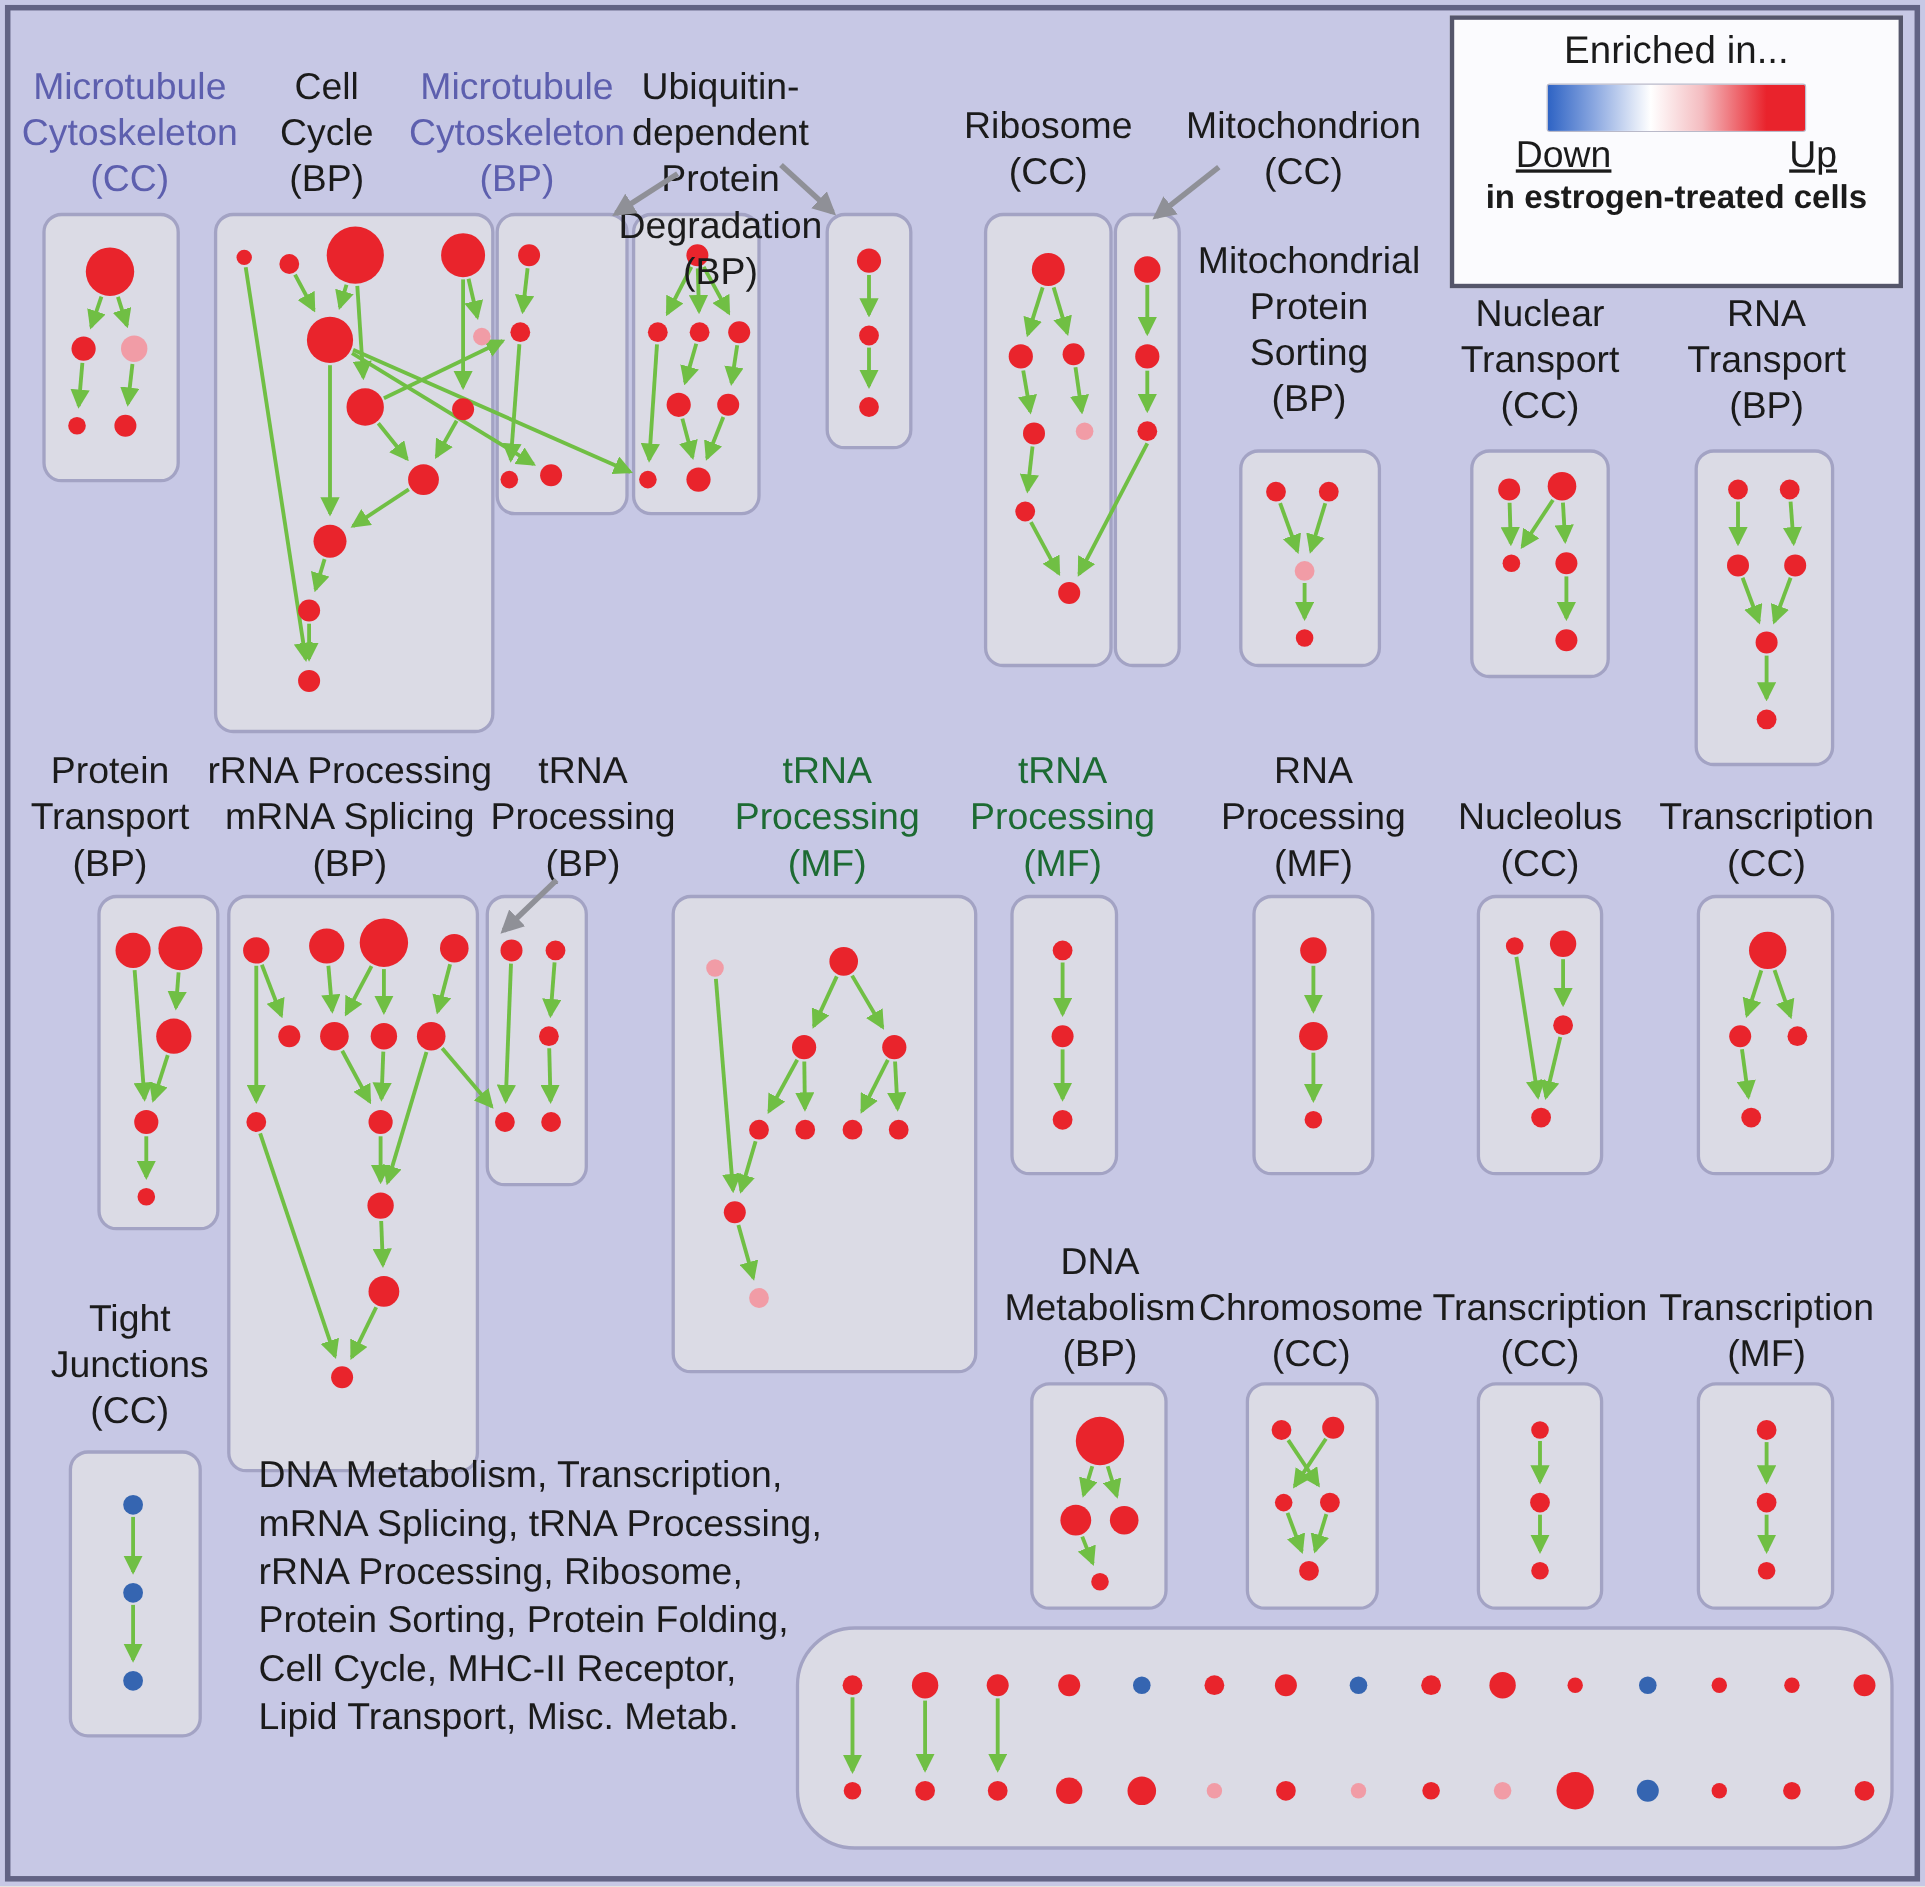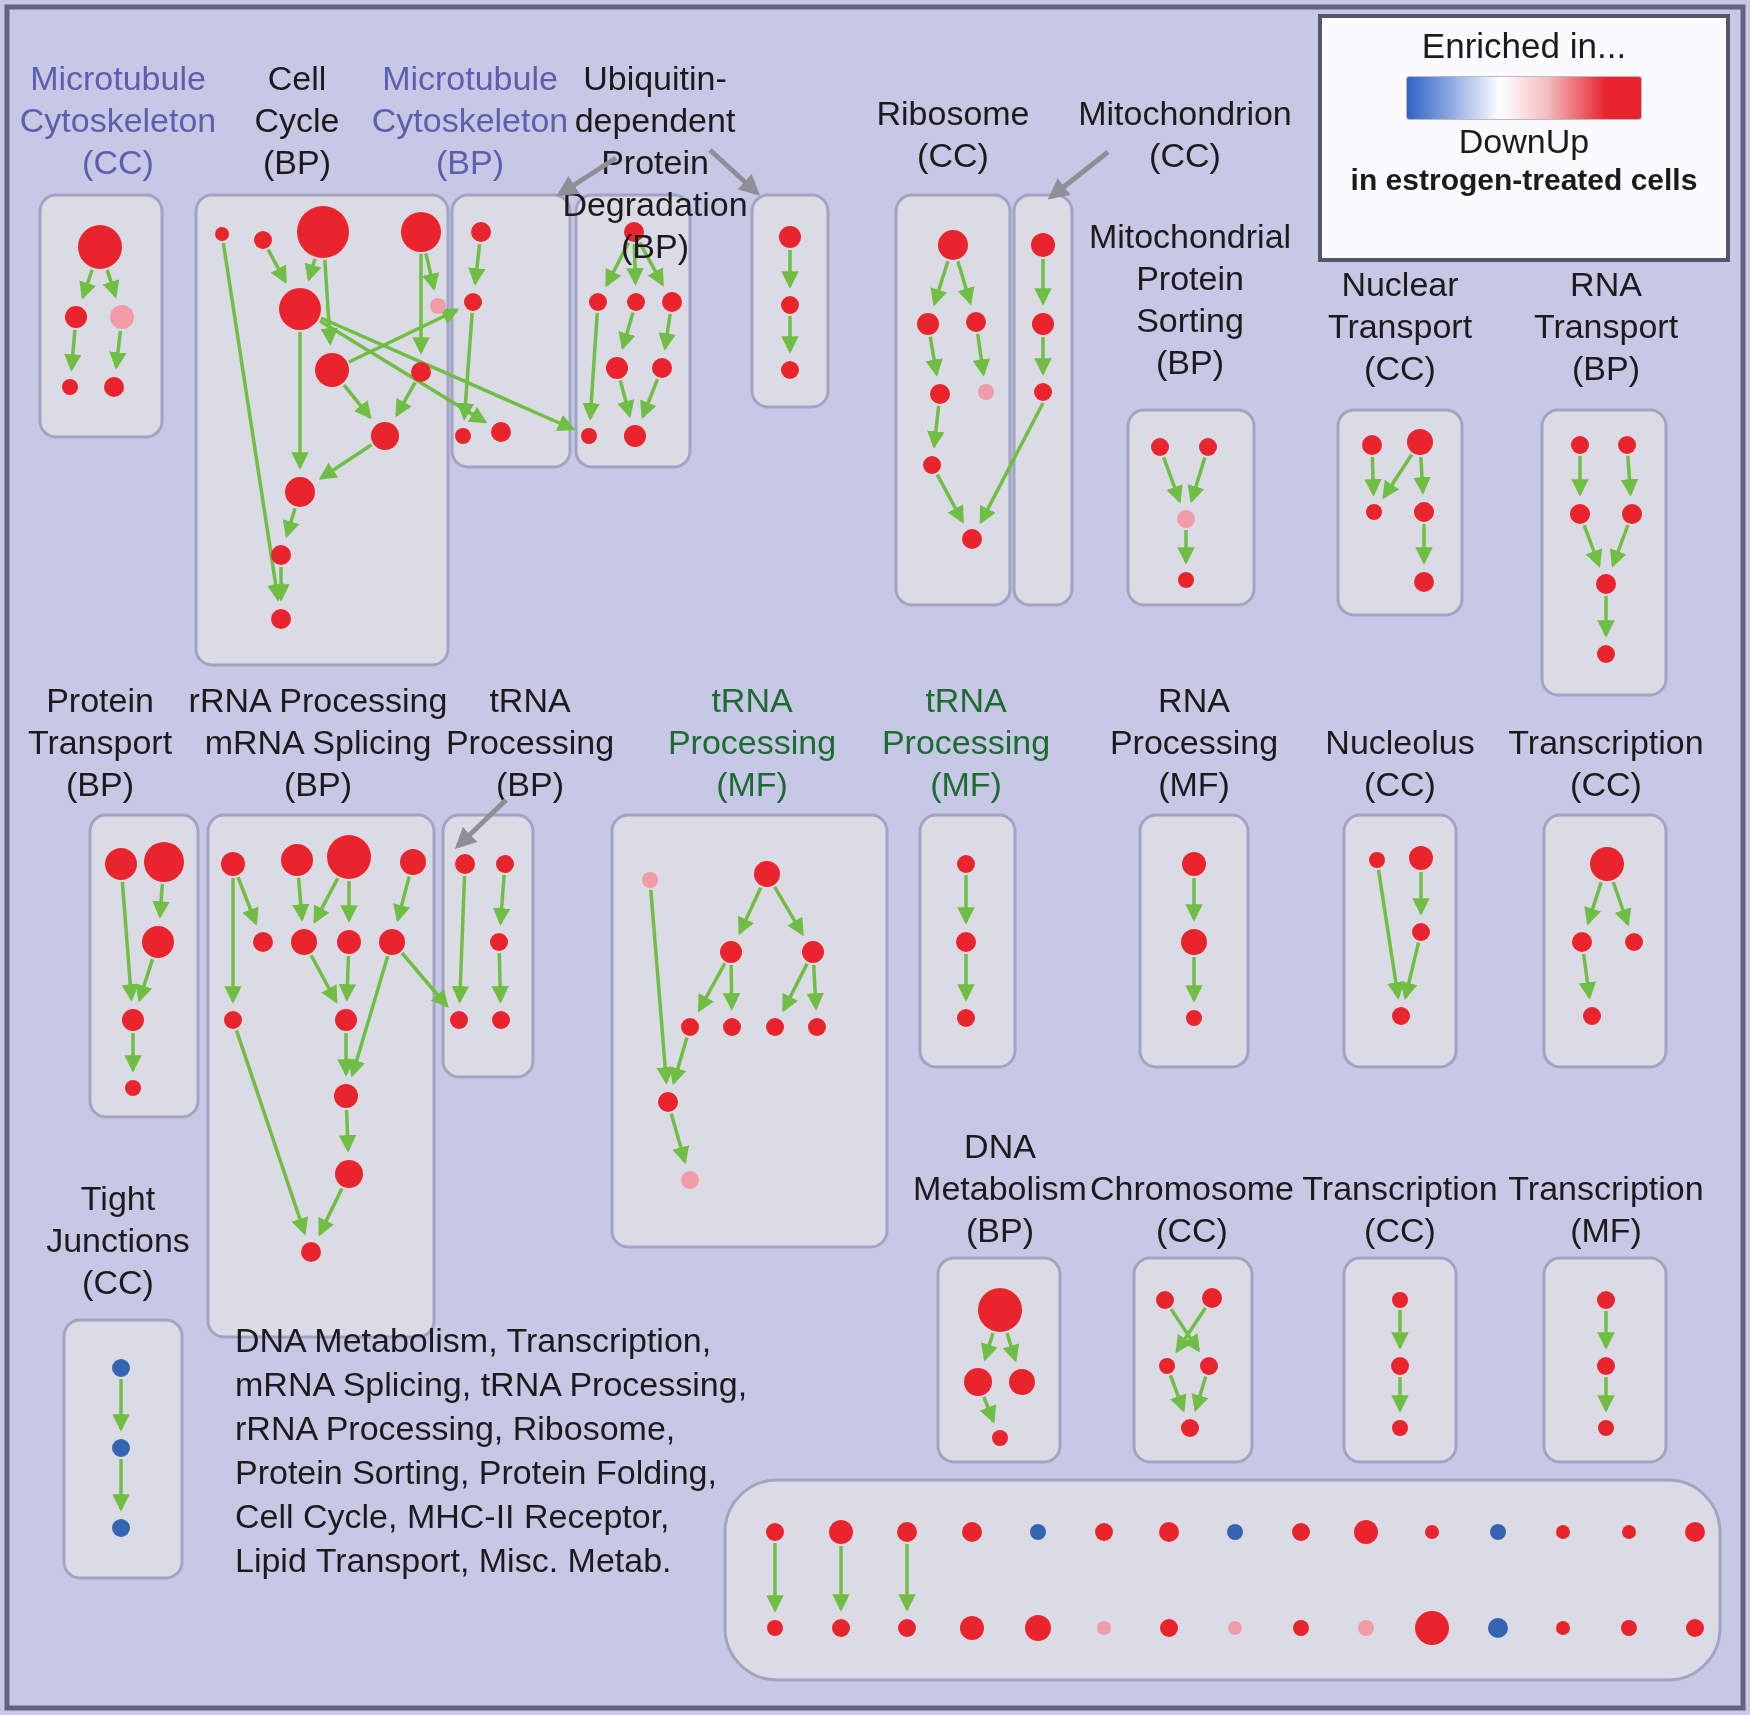--- a/index.html
+++ b/index.html
@@ -15,21 +15,21 @@
   .legend{
     position:absolute;left:1318px;top:14px;width:412px;height:248px;
     box-sizing:border-box;
     background:#fbfbfe;
     border:4px solid #55566b;
     color:#1b1b1b;
     text-align:center;
   }
   .legend-title{font-size:35px;margin-top:8px;}
   .legend-bar{width:234px;height:42px;margin:10px auto 2px auto;border-radius:3px;border:1px solid #b9b9c9;}
-  .legend-ends{width:292px;margin:0 auto;display:flex;justify-content:center;font-size:34px;}
+  .legend-ends{width:292px;margin:0 auto;display:flex;justify-content:space-between;font-size:34px;text-decoration:underline;}
   .legend-sub{font-size:30px;line-height:37px;font-weight:bold;}
 </style>
 </head>
 <body>
 
 <div class="stage">
   <svg id="diagram" width="1750" height="1715" viewBox="0 0 1750 1715">
       <defs>
         <marker id="mGreen" viewBox="0 0 10 10" refX="8.5" refY="5" markerWidth="5" markerHeight="5" orient="auto-start-reverse">
           <path d="M0,0 L10,5 L0,10 z" fill="#70bf44"></path>

